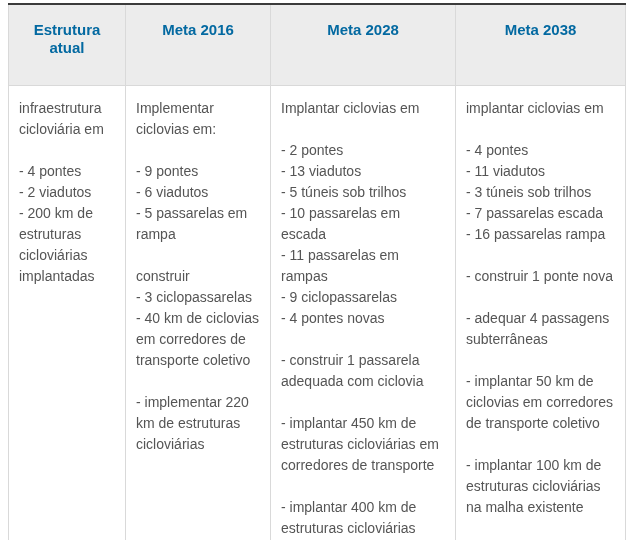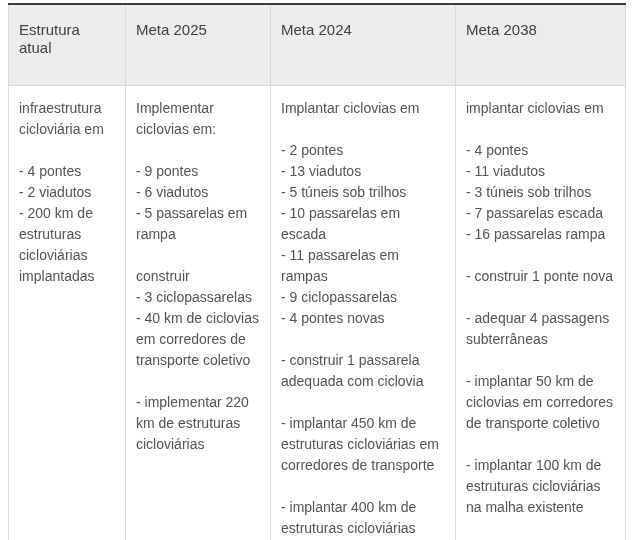--- a/index.html
+++ b/index.html
@@ -22,25 +22,25 @@
     table-layout: fixed;
     border-top: 2px solid #3b3b3b;
     border-bottom: 1px solid #c9c9c9;
   }
   col.c1 { width: 117px; }
   col.c2 { width: 145px; }
   col.c3 { width: 185px; }
   col.c4 { width: 170px; }
   th {
     background: #ececec;
-    color: #404040;
+    color: #0369a1;
     font-size: 15px;
-    font-weight: normal;
+    font-weight: bold;
     line-height: 18px;
-    text-align: left;
+    text-align: center;
     vertical-align: top;
     padding: 16px 10px 28px 10px;
     border: 1px solid #d9d9d9;
     border-top: none;
   }
   td {
     color: #555555;
     font-size: 14px;
     line-height: 21px;
     text-align: left;
@@ -58,22 +58,22 @@
   <table class="metas">
     <colgroup>
       <col class="c1">
       <col class="c2">
       <col class="c3">
       <col class="c4">
     </colgroup>
     <thead>
       <tr>
         <th>Estrutura atual</th>
-        <th>Meta 2025</th>
-        <th>Meta 2024</th>
+        <th>Meta 2016</th>
+        <th>Meta 2028</th>
         <th>Meta 2038</th>
       </tr>
     </thead>
     <tbody>
       <tr>
         <td>infraestrutura
 cicloviária em
 
 - 4 pontes
 - 2 viadutos

